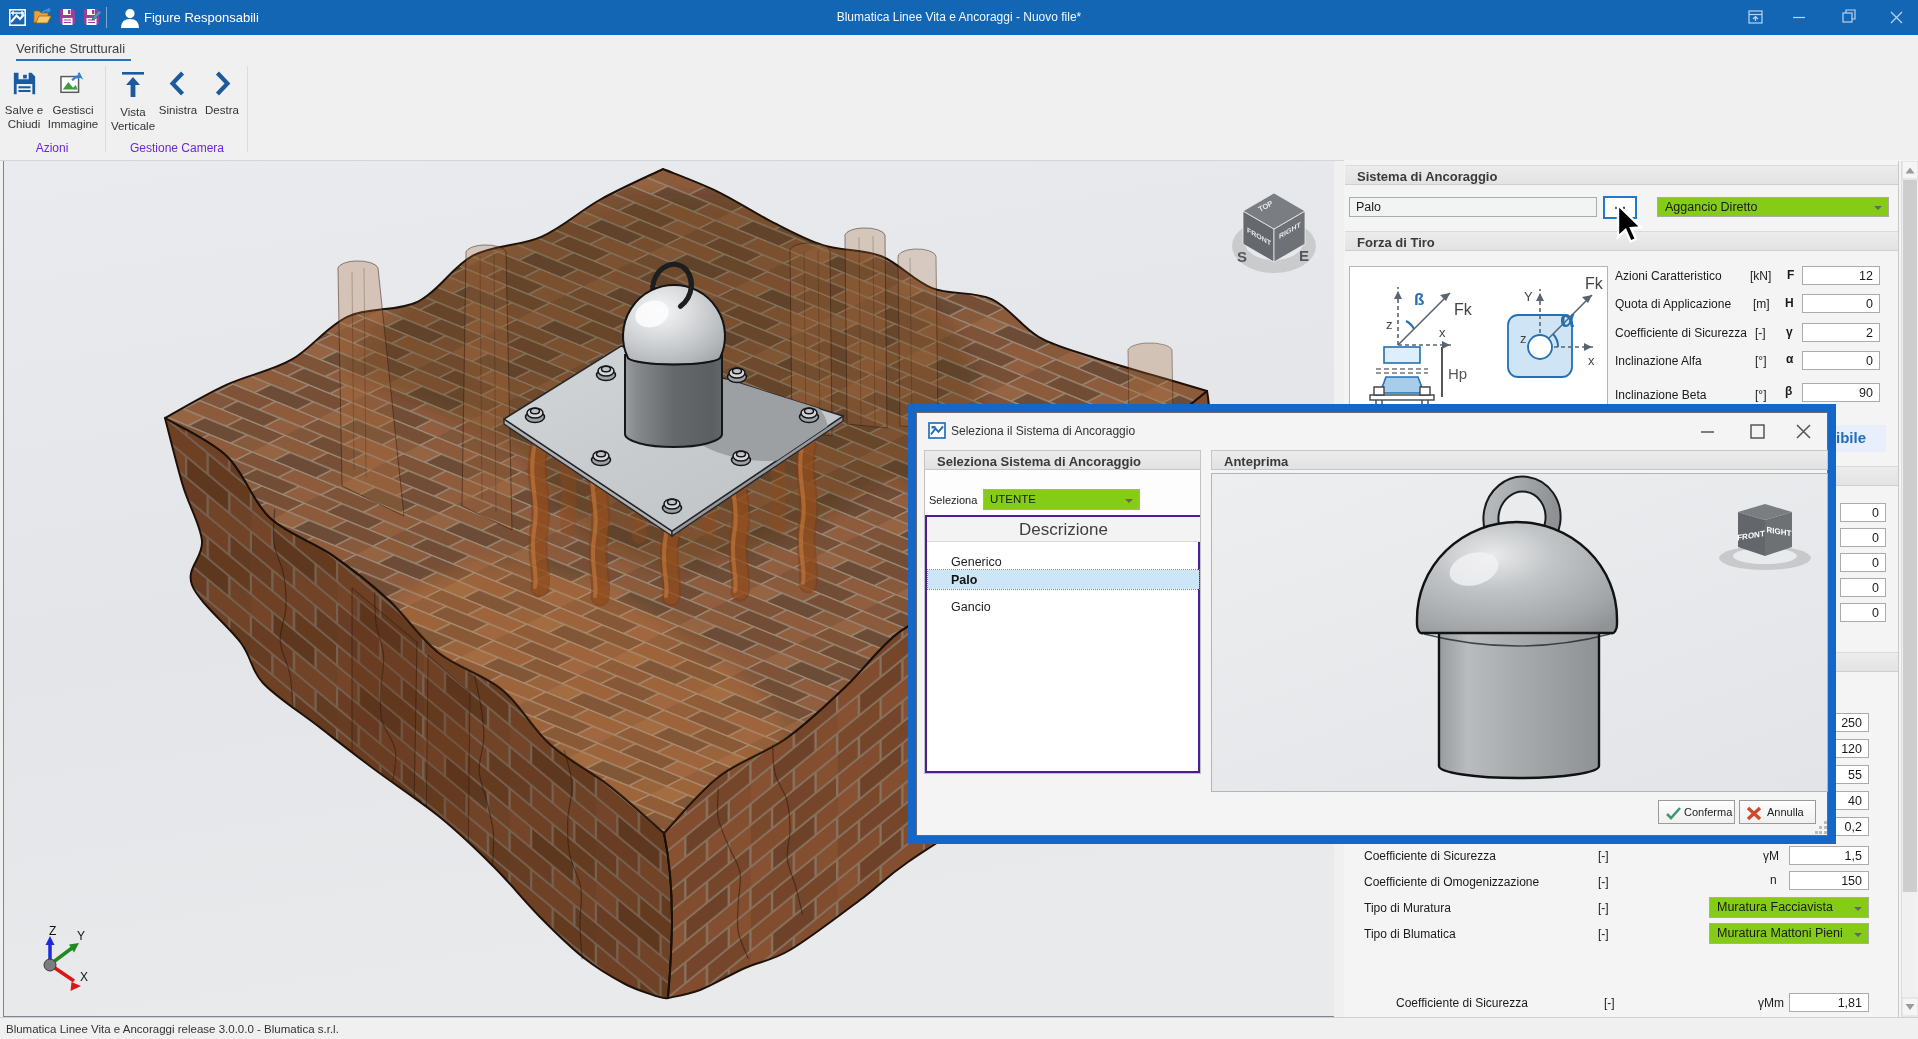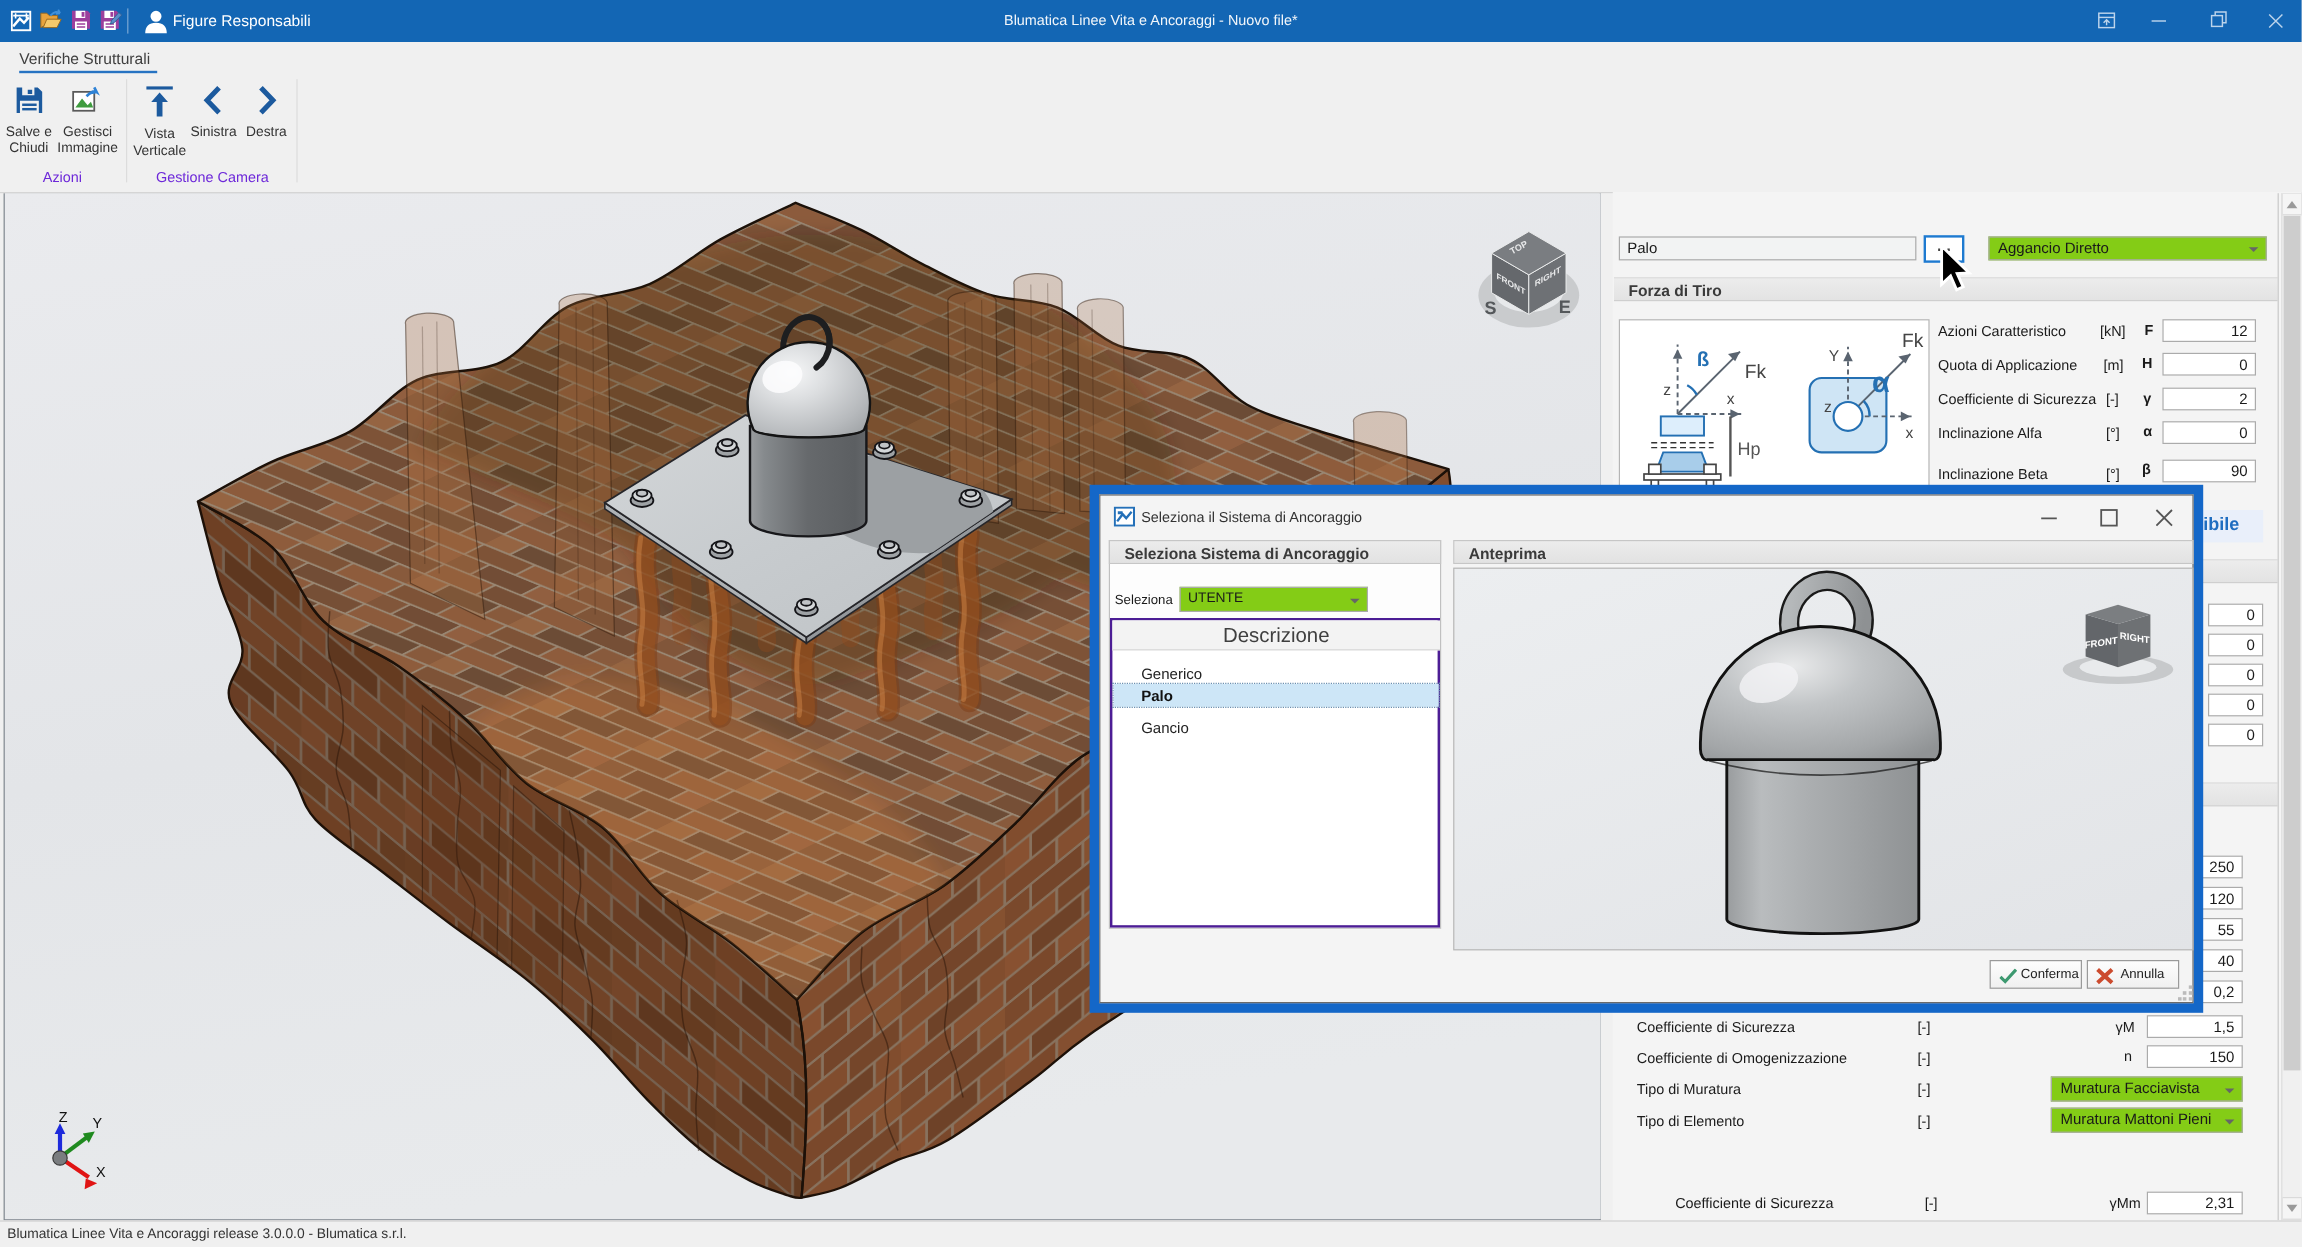--- a/index.html
+++ b/index.html
@@ -383,20 +383,23 @@
           <path d="M6 2 L17 13.5 L6 25" stroke="#1c5a9e" stroke-width="4.6" fill="none"></path>
         </svg>
     Destra
   </div>
   <div class="rsep" style="left:247px;"></div>
   <div class="rgroup" style="left:22px;width:60px;">Azioni</div>
   <div class="rgroup" style="left:125px;width:104px;">Gestione Camera</div>
 </div>
 
 <div id="panel"></div>
+<div class="sechead" style="left:1345px;top:165px;">
+      <b>Sistema di Ancoraggio</b>
+    </div>
 <div class="pinput" style="left:1349px;top:197px;width:248px;height:20px;background:#f2f3f3;padding:2px 0 0 6px;">Palo</div>
 <div class="abs" style="left:1603px;top:196px;width:34px;height:23px;border:2px solid #1e7ad0;background:#fff;text-align:center;font-size:14px;font-weight:bold;color:#444;line-height:13px;">...</div>
 <div class="pcombo" style="left:1657px;top:197px;width:232px;height:20px;padding:2px 0 0 7px;">Aggancio Diretto<i></i></div>
 <div class="sechead" style="left:1345px;top:231px;">
       <b>Forza di Tiro</b>
     </div>
 <div class="abs" style="left:1349px;top:266px;width:259px;height:150px;background:#fff;border:1px solid #b5b5b5;">
 <svg width="257" height="148" viewBox="0 0 257 148">
   <g transform="translate(12,-10)">
   <g stroke="#5a6470" stroke-width="1.6" fill="none">
@@ -485,27 +488,27 @@
     <div class="plabel" style="left:1598px;top:849px;">[-]</div>
     <div class="plabel" style="left:1763px;top:849px;">γM</div>
     <div class="pinput num" style="left:1789px;top:846px;width:80px;height:19px;padding:2px 6px 0 0;">1,5</div>
 <div class="plabel" style="left:1364px;top:875px;">Coefficiente di Omogenizzazione</div>
     <div class="plabel" style="left:1598px;top:875px;">[-]</div>
     <div class="plabel" style="left:1770px;top:873px;">n</div>
     <div class="pinput num" style="left:1789px;top:871px;width:80px;height:19px;padding:2px 6px 0 0;">150</div>
 <div class="plabel" style="left:1364px;top:901px;">Tipo di Muratura</div>
     <div class="plabel" style="left:1598px;top:901px;">[-]</div>
     <div class="pcombo" style="left:1709px;top:897px;width:160px;height:21px;padding:2px 0 0 7px;">Muratura Facciavista<i></i></div>
-<div class="plabel" style="left:1364px;top:927px;">Tipo di Elemento</div>
+<div class="plabel" style="left:1364px;top:927px;">Tipo di Blumatica</div>
     <div class="plabel" style="left:1598px;top:927px;">[-]</div>
     <div class="pcombo" style="left:1709px;top:923px;width:160px;height:21px;padding:2px 0 0 7px;">Muratura Mattoni Pieni<i></i></div>
 <div class="plabel" style="left:1396px;top:996px;">Coefficiente di Sicurezza</div>
     <div class="plabel" style="left:1604px;top:996px;">[-]</div>
     <div class="plabel" style="left:1758px;top:996px;">γMm</div>
-    <div class="pinput num" style="left:1789px;top:993px;width:80px;height:19px;padding:2px 6px 0 0;">2,31</div>
+    <div class="pinput num" style="left:1789px;top:993px;width:80px;height:19px;padding:2px 6px 0 0;">1,81</div>
 <div id="pborder"></div>
 <div id="pscroll">
   <svg width="16" height="856">
     <rect x="0" y="0" width="16" height="18" fill="#f5f5f5" stroke="#dadada" stroke-width="1"></rect>
     <path d="M8 6.5 l-4.5 6 h9 z" fill="#9a9a9a"></path>
     <rect x="1" y="19" width="14" height="712" fill="#cdcdcd"></rect>
     <rect x="0" y="837" width="16" height="18" fill="#f5f5f5" stroke="#dadada" stroke-width="1"></rect>
     <path d="M8 843 l-4.5 6 h9 z" fill="#9a9a9a" transform="rotate(180 8 846)"></path>
   </svg>
 </div>

